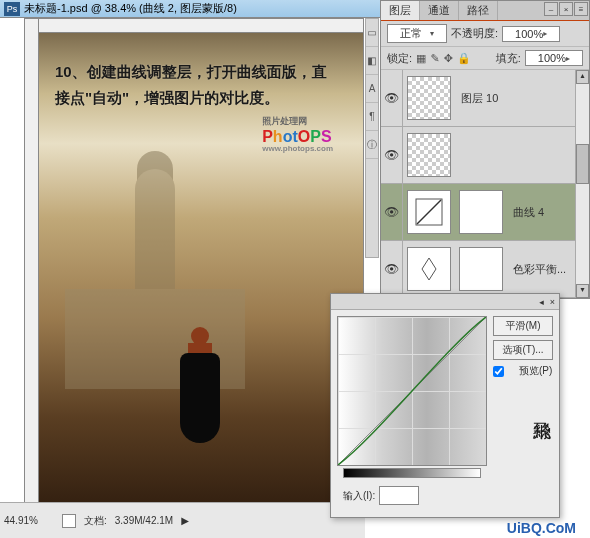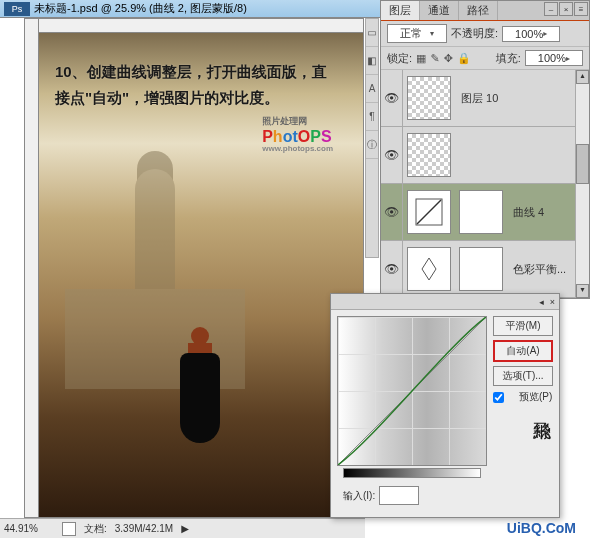--- a/index.html
+++ b/index.html
@@ -1,20 +1,20 @@
 <!DOCTYPE html>
 <html><head>
 <meta charset="utf-8">
 <style>
 *{margin:0;padding:0;box-sizing:border-box;font-family:"Microsoft YaHei",SimSun,sans-serif}
 body{width:590px;height:538px;background:#fff;position:relative;overflow:hidden;font-size:11px;color:#333}
 
 
 .titlebar{height:18px;background:linear-gradient(#b8d8f0,#9ec8e8);display:flex;align-items:center;padding:0 4px;border-bottom:1px solid #888}
-.titlebar .icon{width:26px;height:14px;background:#2a5a8a;margin-right:4px;display:flex;align-items:center;justify-content:center;color:#fff;font-size:9px}
+.titlebar .icon{width:16px;height:14px;background:#2a5a8a;margin-right:4px;display:flex;align-items:center;justify-content:center;color:#fff;font-size:9px}
 .titlebar .title{flex:1;font-size:11px;color:#000}
 .titlebar .winbtns{display:flex;gap:2px}
 .titlebar .winbtn{width:18px;height:14px;background:#d8e8f8;border:1px solid #888;display:flex;align-items:center;justify-content:center;font-size:9px}
 .titlebar .close{background:#e08080}
 
 
 .canvas{position:absolute;left:24px;top:18px;width:340px;height:500px;background:linear-gradient(180deg,#6b5a3f 0%,#c9b98e 15%,#e8dfc5 25%,#c0a878 40%,#9a7a4e 60%,#5a3e22 80%,#2e1c0e 100%);border:1px solid #888}
 .canvas .rulerh{position:absolute;top:0;left:14px;right:0;height:14px;background:#f0f0f0;border-bottom:1px solid #888}
 .canvas .rulerv{position:absolute;top:0;left:0;bottom:0;width:14px;background:#f0f0f0;border-right:1px solid #888}
 .canvas .overlay-text{position:absolute;top:40px;left:30px;right:30px;font-size:15px;line-height:26px;color:#1a1a1a;font-weight:bold;text-shadow:0 0 2px rgba(255,255,255,.3)}
@@ -25,21 +25,21 @@
 .canvas .castle{position:absolute;left:40px;top:150px;width:180px;height:220px;opacity:.4}
 .canvas .castle .tower{position:absolute;left:70px;top:0;width:40px;height:140px;background:#8a7a5a;border-radius:20px 20px 0 0}
 .canvas .castle .dome{position:absolute;left:72px;top:-18px;width:36px;height:36px;background:#6a5a3a;border-radius:50% 50% 0 0}
 .canvas .castle .bldg{position:absolute;left:0;bottom:0;width:180px;height:100px;background:#9a8a6a}
 .canvas .figure{position:absolute;bottom:60px;left:150px;width:50px;height:130px}
 .canvas .figure .head{width:18px;height:18px;background:#8a3a1a;border-radius:50%;margin:0 auto}
 .canvas .figure .hair{width:24px;height:40px;background:#8a3a1a;margin:-2px auto 0;border-radius:0 0 8px 8px}
 .canvas .figure .body-f{width:40px;height:90px;background:#0a0a0a;margin:-30px auto 0;border-radius:8px 8px 20px 20px}
 
 
-.statusbar{position:absolute;left:0;bottom:0;width:365px;height:20px;background:#e8e8e8;border-top:1px solid #aaa;display:flex;align-items:center;font-size:10px;padding:0 4px;gap:8px}
+.statusbar{position:absolute;left:0;bottom:0;width:365px;height:36px;background:#e8e8e8;border-top:1px solid #aaa;display:flex;align-items:center;font-size:10px;padding:0 4px;gap:8px}
 .statusbar .zoom{width:50px}
 .statusbar .sel{width:14px;height:14px;border:1px solid #888;background:#fff}
 
 
 .sidestrip{position:absolute;left:365px;top:18px;width:14px;height:240px;background:#d8d8d8;border:1px solid #aaa;display:flex;flex-direction:column}
 .sidestrip .tbtn{height:28px;border-bottom:1px solid #bbb;display:flex;align-items:center;justify-content:center;font-size:10px;color:#555}
 
 
 .panel{position:absolute;right:0;top:0;width:210px;background:#d8d8d8;border:1px solid #888}
 .panel .tabs{display:flex;background:#c8c8c8;border-bottom:1px solid #c2410c}
@@ -87,21 +87,21 @@
 
 
 .wm{position:absolute;right:14px;bottom:2px;font-size:14px;font-weight:bold;color:#2860b0}
 .calli{position:absolute;right:36px;bottom:60px;width:40px;height:70px;font-family:cursive;font-size:18px;color:#1a1a1a;writing-mode:vertical-rl}
 </style>
 </head>
 <body>
 
 <div class="titlebar">
   <span class="icon">Ps</span>
-  <span class="title">未标题-1.psd @ 25.9% (曲线 2, 图层蒙版/8)</span>
+  <span class="title">未标题-1.psd @ 38.4% (曲线 2, 图层蒙版/8)</span>
   <div class="winbtns">
     <span class="winbtn">–</span>
     <span class="winbtn">□</span>
     <span class="winbtn close">×</span>
   </div>
 </div>
 
 <div class="canvas">
   <div class="rulerh"></div>
   <div class="rulerv"></div>
@@ -236,21 +236,20 @@
       <div class="footer">
         <div class="gradient"></div>
       </div>
       <div class="footer">
         <span>输入(I):</span>
         <input class="inp" value="" style="">
       </div>
     </div>
     <div class="side">
       <div class="btn">平滑(M)</div>
-      <div class="btn hl">自动(A)</div>
       <div class="btn">选项(T)...</div>
       <label class="chk">
         <input type="checkbox" checked="" style="">
         <span>预览(P)</span>
       </label>
     </div>
   </div>
 </div>
 
 <div class="calli">飛絲</div>

